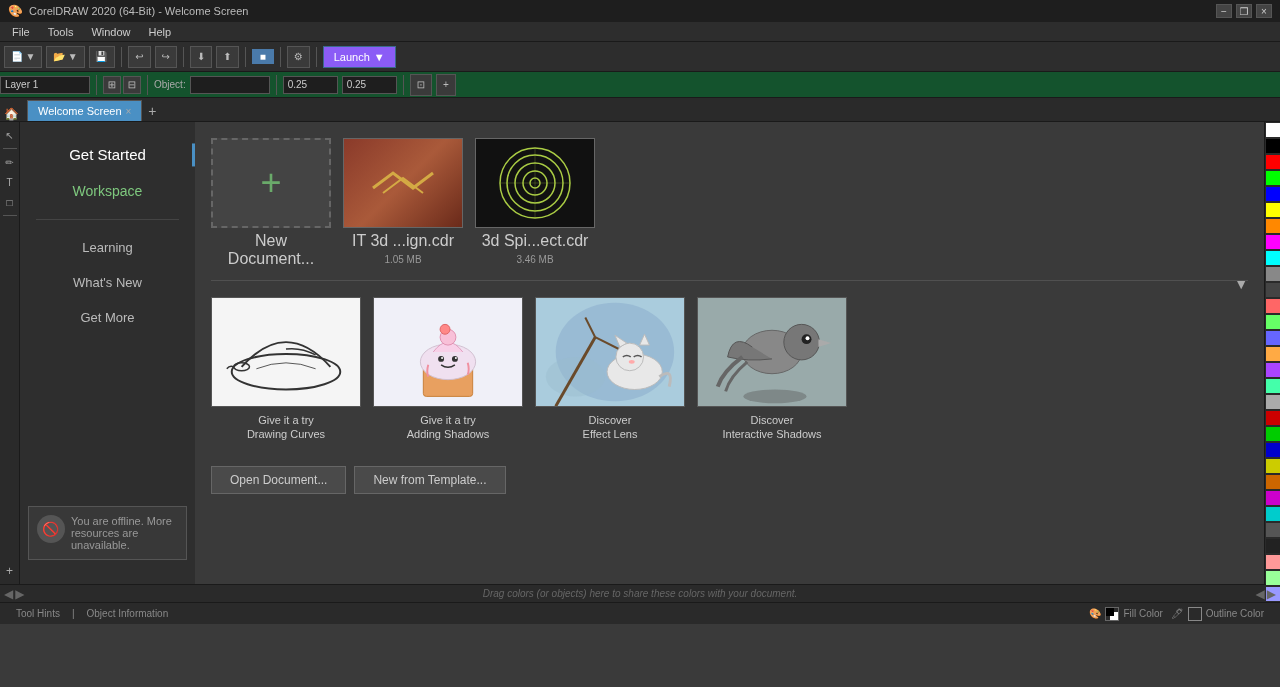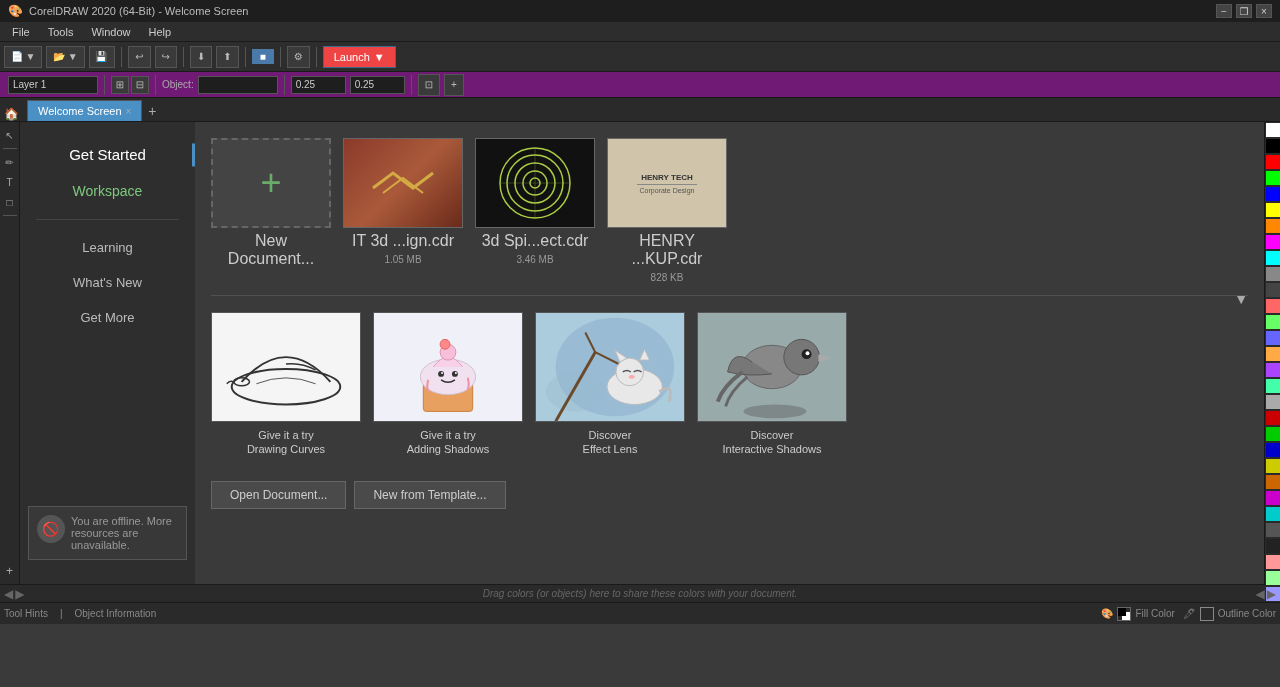--- a/index.html
+++ b/index.html
@@ -72,37 +72,37 @@
       background: #3a3a3a;
       border: 1px solid #555;
       color: #bbb;
       height: 22px;
       padding: 0 6px;
       font-size: 10px;
       cursor: pointer;
       display: flex; align-items: center; gap: 2px;
     }
     .launch-btn {
-      background: #ef4444;
+      background: #8b5cf6;
       border: 1px solid #3a6a8b;
       color: #fff;
       height: 22px;
       padding: 0 10px;
       font-size: 11px;
       cursor: pointer;
       display: flex; align-items: center; gap: 4px;
     }
 
     
     .toolbar2 {
-      background: #701a75;
+      background: #14532d;
       height: 26px;
       display: flex;
       align-items: center;
-      padding: 0 8px;
+      padding: 0 0;
       gap: 4px;
       border-bottom: 1px solid #1a1a1a;
     }
     .t2-input {
       background: #1e1e1e;
       border: 1px solid #555;
       color: #ccc;
       height: 18px;
       padding: 0 4px;
       font-size: 10px;
@@ -359,21 +359,21 @@
       cursor: pointer;
       flex-shrink: 0;
     }
 
     
     .status-bar {
       background: #2a2a2a;
       height: 22px;
       display: flex;
       align-items: center;
-      padding: 0 4px;
+      padding: 0 16px;
       font-size: 10px;
       color: #888;
       border-top: 1px solid #1a1a1a;
       justify-content: space-between;
     }
     .status-left { display: flex; gap: 12px; }
     .status-right { display: flex; gap: 8px; align-items: center; }
     .status-fill, .status-outline {
       display: flex; align-items: center; gap: 4px;
     }
@@ -566,31 +566,20 @@
                 <circle cx="40" cy="40" r="35" stroke="#aacc44" stroke-width="1.5" fill="none"></circle>
                 <line x1="40" y1="5" x2="40" y2="75" stroke="#aacc44" stroke-width="0.5" opacity="0.5"></line>
                 <line x1="5" y1="40" x2="75" y2="40" stroke="#aacc44" stroke-width="0.5" opacity="0.5"></line>
               </svg>
             </div>
           </div>
           <span class="file-name">3d Spi...ect.cdr</span>
           <span class="file-size">3.46 MB</span>
         </div>
 
-        <div class="file-item">
-          <div class="file-thumb" style="background:#c8b89a;">
-            <div style="width:100%;height:100%;display:flex;flex-direction:column;align-items:center;justify-content:center;background:#d0c4aa;">
-              <span style="font-size:8px;color:#333;font-weight:bold;text-align:center;">HENRY TECH</span>
-              <div style="width:60px;height:1px;background:#888;margin:2px 0;"></div>
-              <span style="font-size:7px;color:#555;text-align:center;">Corporate Design</span>
-            </div>
-          </div>
-          <span class="file-name">HENRY ...KUP.cdr</span>
-          <span class="file-size">828 KB</span>
-        </div>
 
         <div class="file-grid-arrow">▼</div>
       </div>
 
       <div class="learning-grid">
 
         <div class="learn-item">
           <div class="learn-thumb" style="background:#f5f5f5;">
             <svg width="150" height="110" viewBox="0 0 150 110">
               <ellipse cx="75" cy="75" rx="55" ry="18" stroke="#333" stroke-width="2" fill="none"></ellipse>

